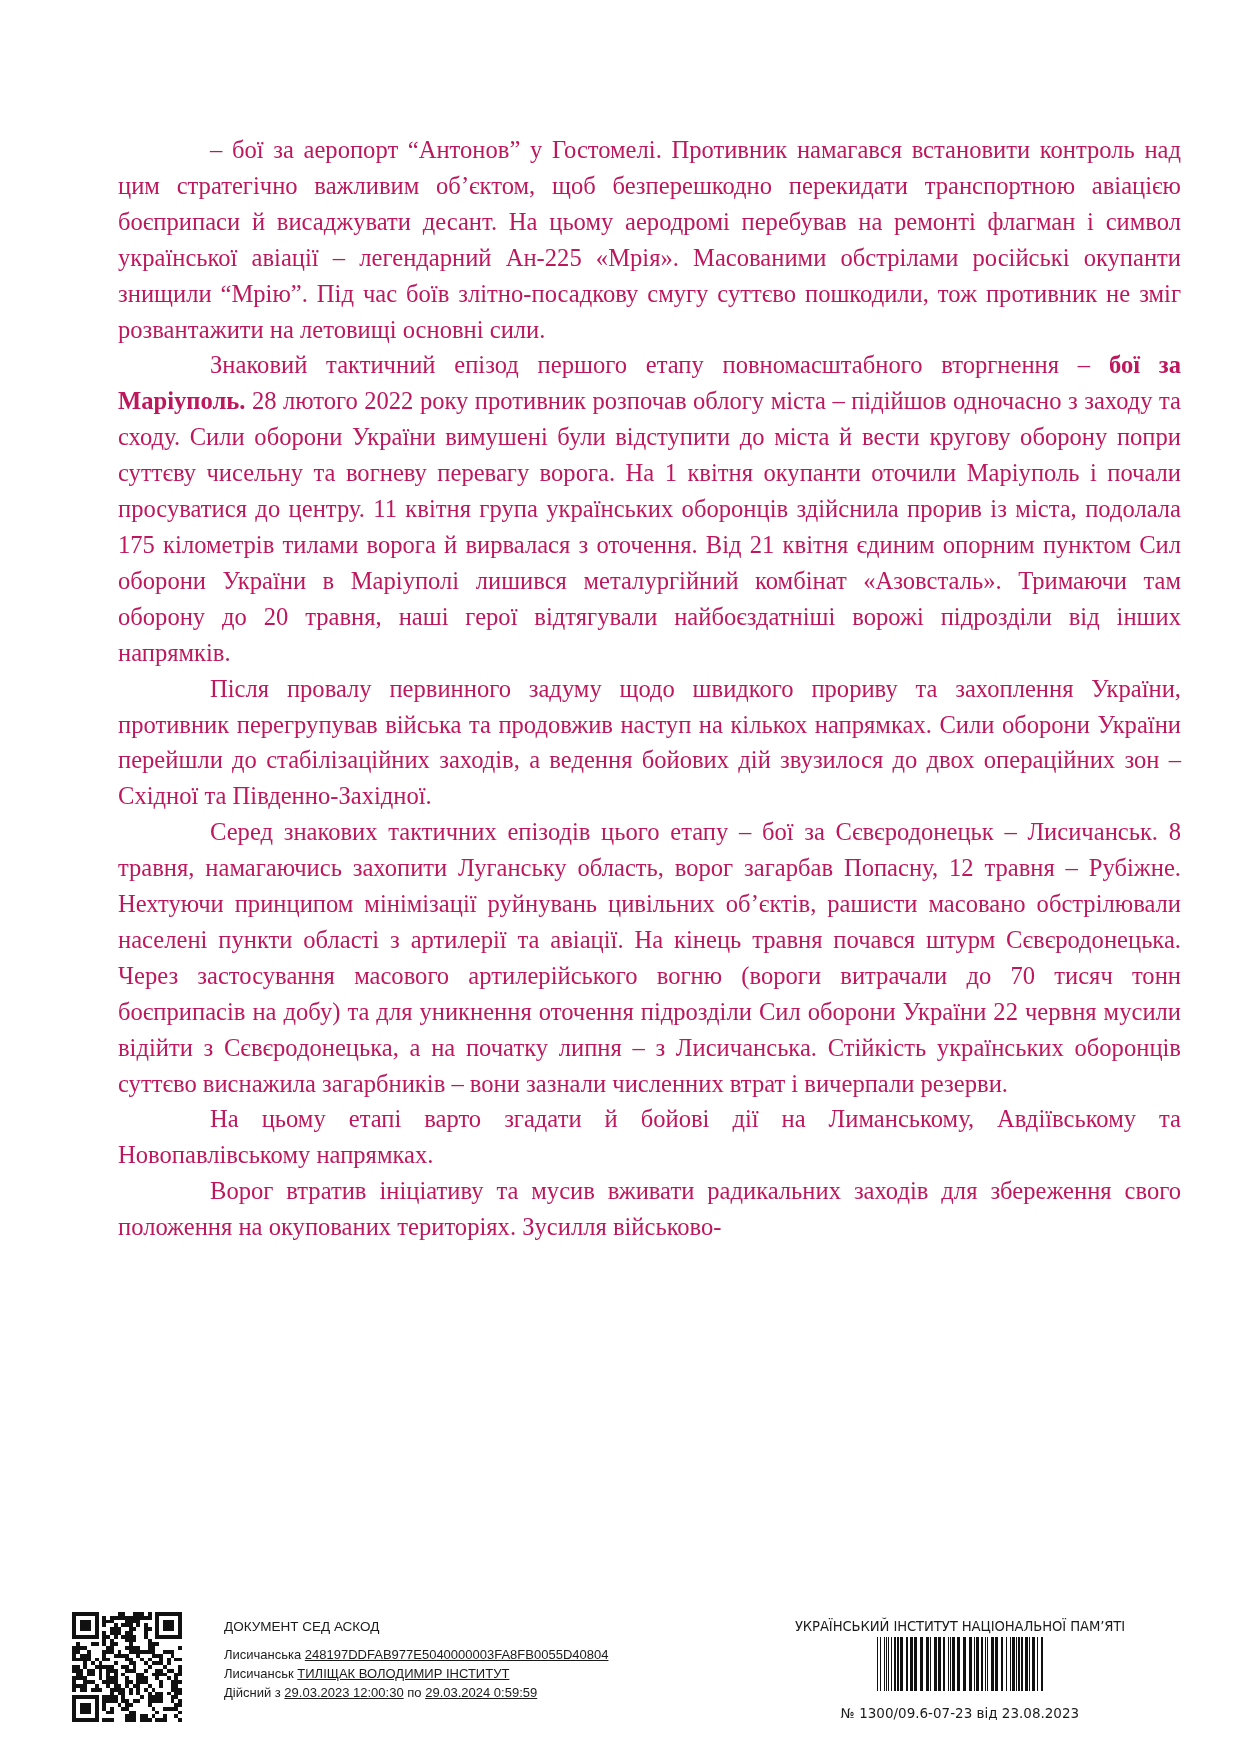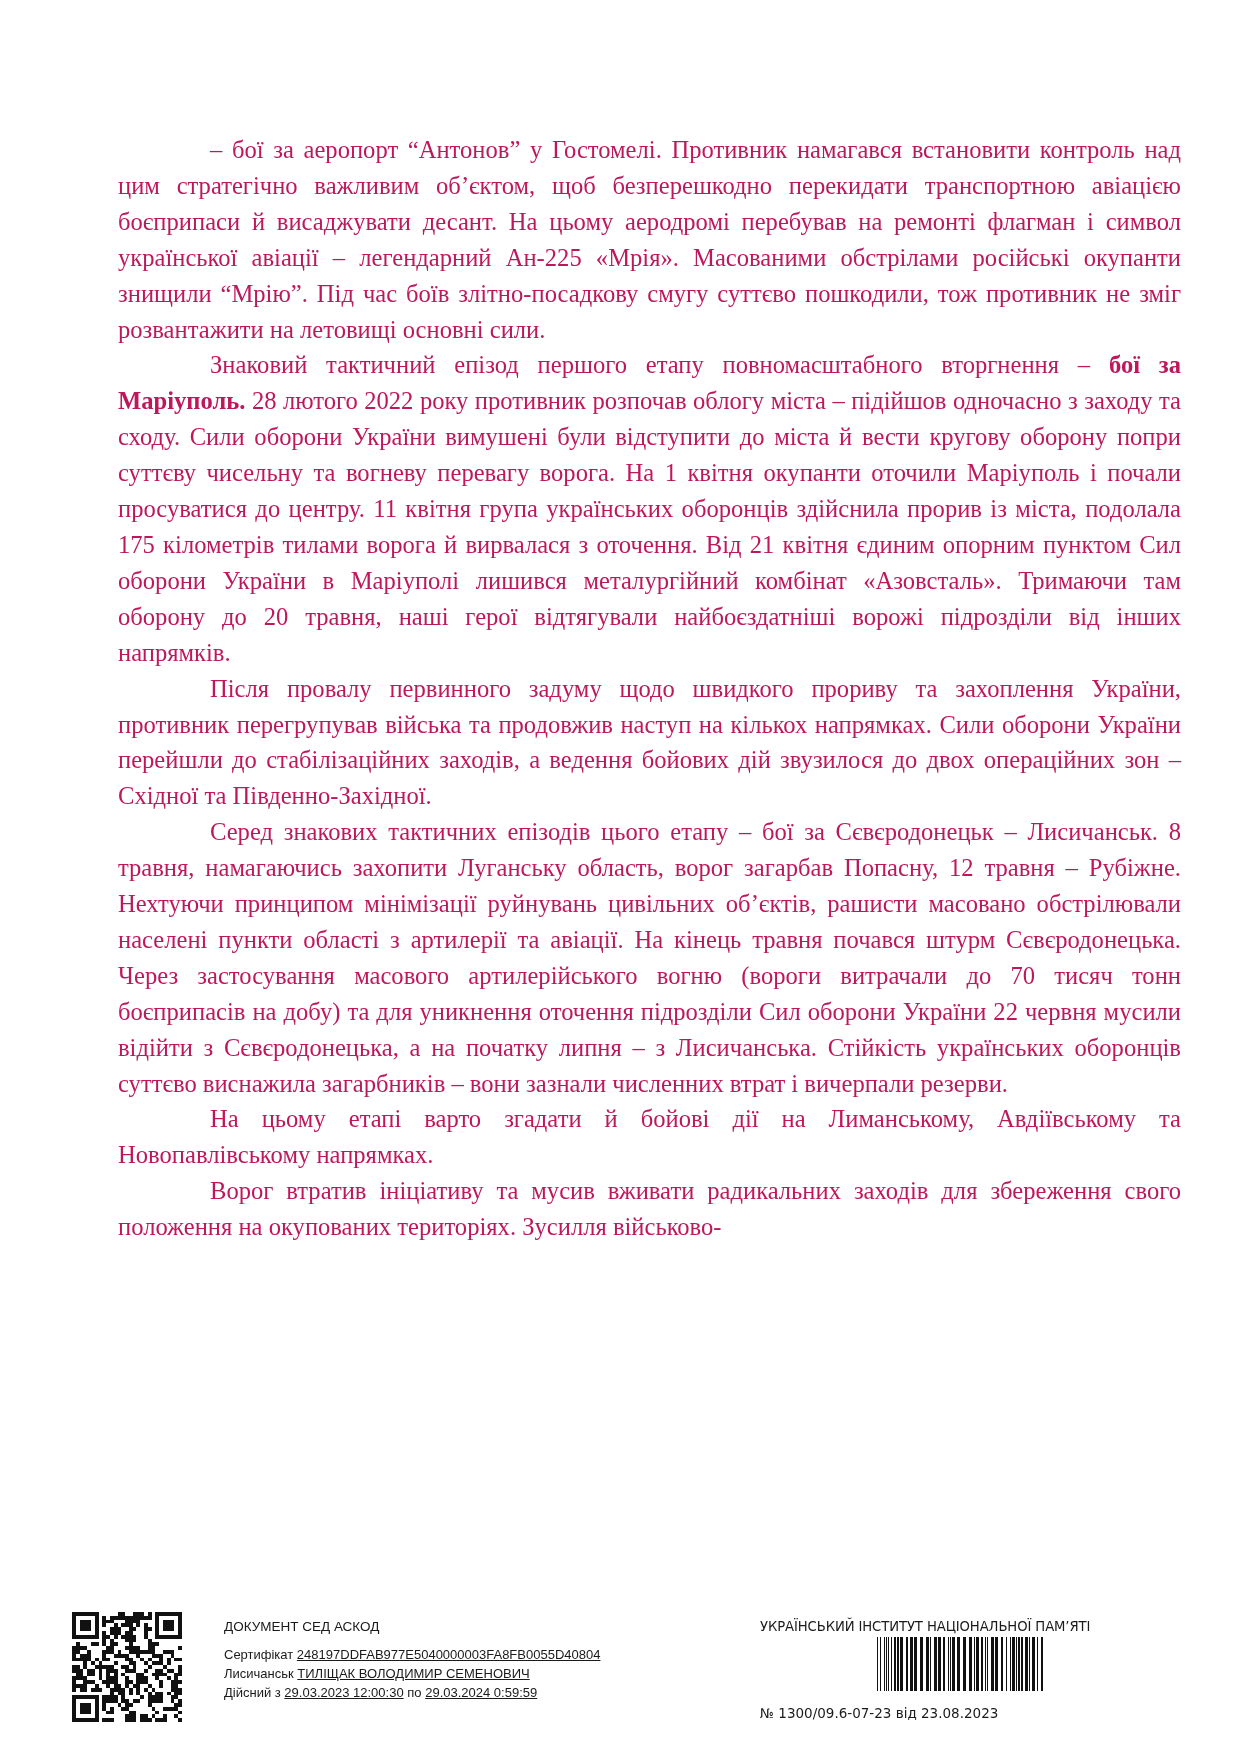--- a/index.html
+++ b/index.html
@@ -59,21 +59,21 @@
     .footer-left .doc-title {
       font-size: 13.5px;
       margin-bottom: 9px;
     }
     .footer-left .u { text-decoration: underline; }
     .footer-right {
       position: absolute;
       left: 760px;
       top: 1619px;
       width: 400px;
-      text-align: left;
+      text-align: center;
       font-family: "DejaVu Sans", sans-serif;
       color: #1a1a1a;
     }
     .footer-right .org {
       font-size: 13.2px;
       line-height: 16px;
       letter-spacing: -0.1px;
     }
     .barcode {
       display: block;
@@ -454,26 +454,26 @@
       <rect x="24" y="2" width="3" height="3" fill="#111"></rect>
       <rect x="0" y="22" width="7" height="7" fill="#111"></rect>
       <rect x="1" y="23" width="5" height="5" fill="#fff"></rect>
       <rect x="2" y="24" width="3" height="3" fill="#111"></rect>
     </svg>
 </div>
 
 <div class="footer-left">
   <div class="doc-title">ДОКУМЕНТ СЕД АСКОД</div>
   <div>
-    <span>Сертифікат</span>
+    <span>Лисичанська</span>
     <span class="u">248197DDFAB977E5040000003FA8FB0055D40804</span>
   </div>
   <div>
     <span>Лисичанськ</span>
-    <span class="u">ТИЛІЩАК ВОЛОДИМИР СЕМЕНОВИЧ</span>
+    <span class="u">ТИЛІЩАК ВОЛОДИМИР ІНСТИТУТ</span>
   </div>
   <div>
     <span>Дійсний з</span>
     <span class="u">29.03.2023 12:00:30</span>
     <span>по</span>
     <span class="u">29.03.2024 0:59:59</span>
   </div>
 </div>
 
 <div class="footer-right">

